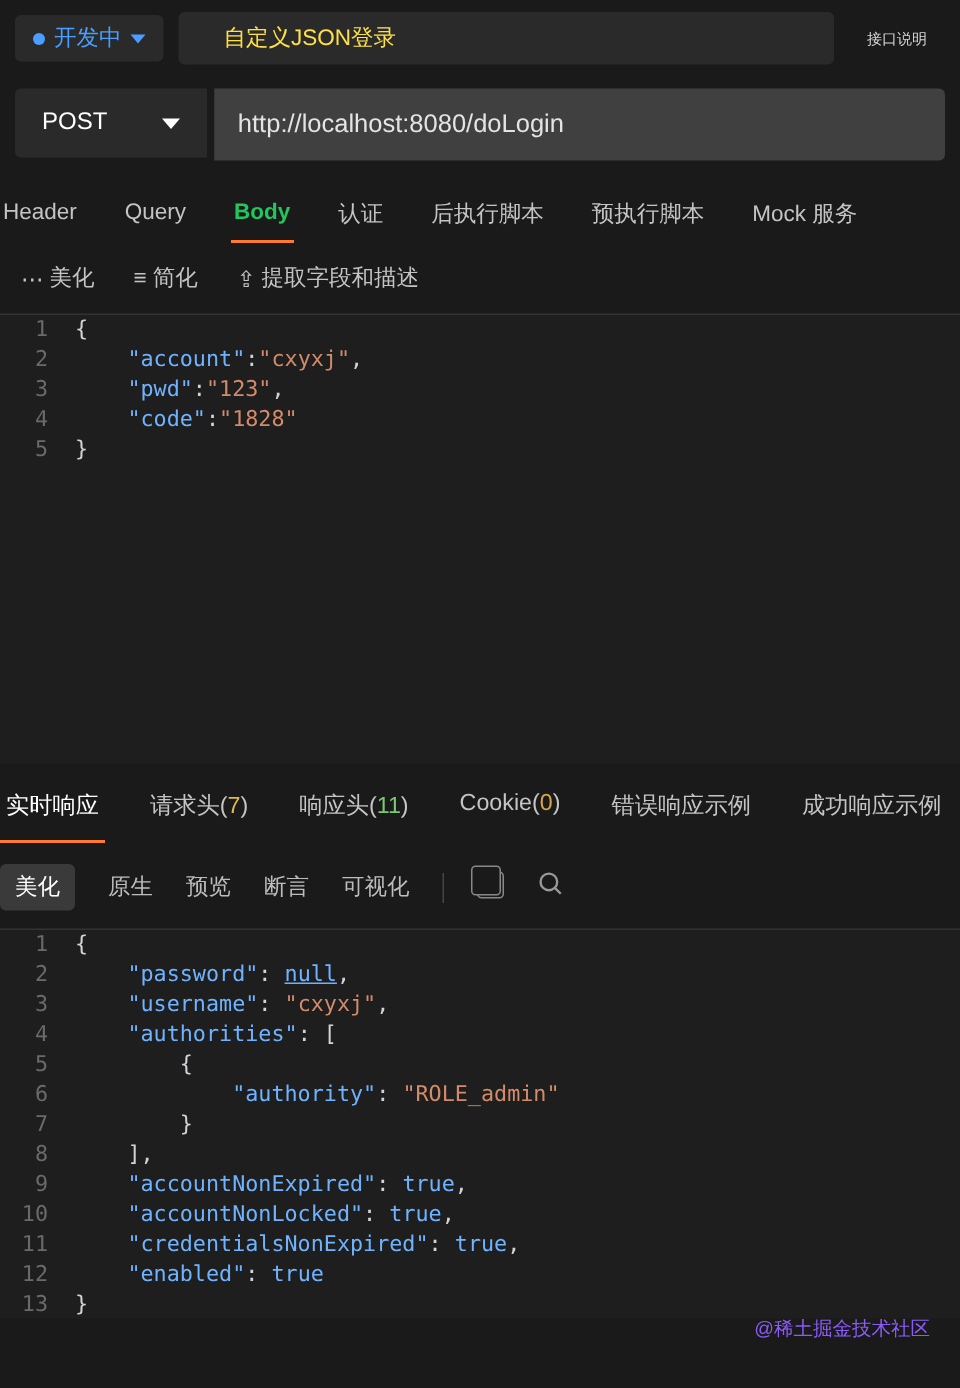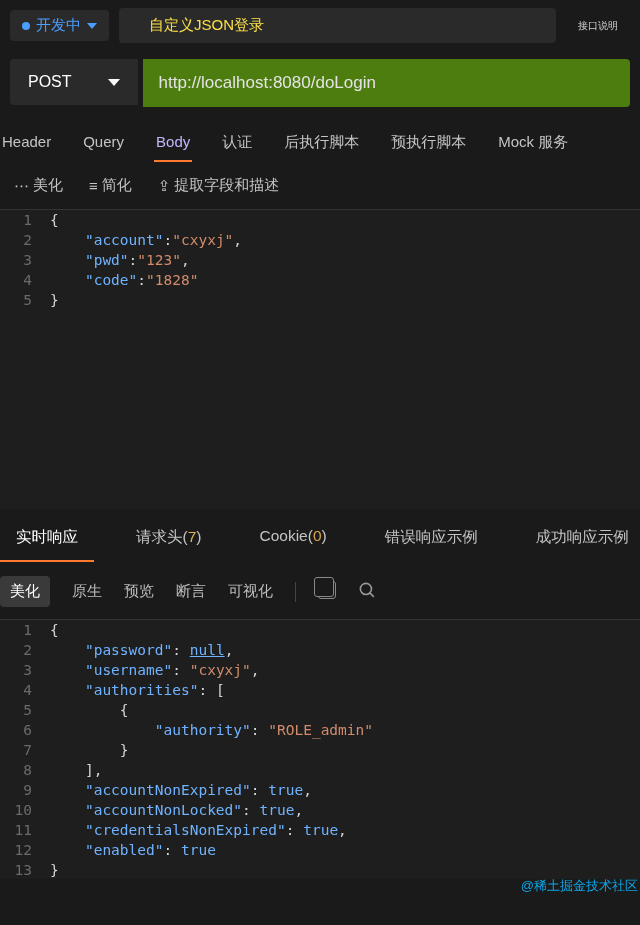--- a/index.html
+++ b/index.html
@@ -25,58 +25,58 @@
 .doc-link { color: #d4d4d4; font-size: 10px; padding: 8px 12px; cursor: pointer; }
 
 .url-row { display: flex; align-items: flex-start; padding: 8px 10px 16px 10px; gap: 4px; }
 .method-select {
   background: #2a2a2a; padding: 14px 18px; display: flex; align-items: center;
   gap: 36px; color: #fff; font-size: 16px; font-weight: 500;
   border-radius: 4px 0 0 4px; cursor: pointer;
 }
 .chev-white { display:inline-block; width:0; height:0; border-left:6px solid transparent; border-right:6px solid transparent; border-top:7px solid #fff; }
 .url-input {
-  flex: 1; background: #4d7c0f; border: none; padding: 14px 16px;
+  flex: 1; background: #404040; border: none; padding: 14px 16px;
   color: #e4e4e4; font-size: 17px; border-left: 1px solid #1a1a1a;
   border-radius: 0 4px 4px 0;
 }
 
 .tabs { display: flex; gap: 28px; padding: 0 0 0 0; font-size: 15px; }
 .tab { padding: 10px 2px; color: #c4c4c4; cursor: pointer; }
-.tab.active { color: #c4b5fd; border-bottom: 2px solid #ff7a2e; }
+.tab.active { color: #22c55e; border-bottom: 2px solid #ff7a2e; font-weight: bold; }
 
 .toolbar { display: flex; gap: 26px; padding: 14px 14px; font-size: 15px; color: #c4c4c4; }
 .tool-item { display: flex; align-items: center; gap: 4px; cursor: pointer; }
 
 .editor { background: #1e1e1e; border-top: 1px solid #333; font-family: "Consolas","Menlo",monospace; font-size: 14.5px; }
 .line { display: flex; min-height: 20px; line-height: 20px; }
 .gutter { width: 50px; text-align: right; padding-right: 18px; color: #6a6a6a; user-select: none; flex-shrink: 0; }
 .code { white-space: pre; color: #d1d4d8; }
 .k { color: #6fb3ff; }
 .s { color: #d28b6b; }
 .b { color: #6fb3ff; }
 .u { color: #6fb3ff; text-decoration: underline; }
 .req-editor { height: 300px; }
 
 .resp-tabs { display: flex; gap: 26px; padding: 0 0 0 0; font-size: 15.5px; margin-top: 6px; }
-.resp-tab { padding: 12px 16px; color: #c4c4c4; cursor: pointer; white-space: nowrap; }
+.resp-tab { padding: 12px 4px; color: #c4c4c4; cursor: pointer; white-space: nowrap; }
 .resp-tab.active { color: #fff; border-bottom: 2px solid #ff7a2e; }
 .cnt-y { color: #e0b84a; }
 .cnt-g { color: #7bc96f; }
 .cnt-o { color: #d6a54a; }
 
 .resp-toolbar { display: flex; align-items: center; gap: 22px; padding: 14px 14px 12px 0; font-size: 15px; color: #bdbdbd; }
 .resp-tool { cursor: pointer; }
 .resp-tool.active { background: #3a3a3a; padding: 6px 10px; border-radius: 4px; color: #fff; }
 .divider { width: 1px; height: 20px; background: #444; }
 .icon-box { width: 18px; height: 18px; display:inline-block; position: relative; border: 1.5px solid #888; border-radius: 3px; }
 .icon-box::after { content:''; position:absolute; top:-5px; left:-5px; width:18px; height:18px; border:1.5px solid #888; border-radius:3px; background:#1a1a1a; }
 .icon-search svg { width: 19px; height: 19px; }
 .resp-editor { height: 260px; }
-.watermark { position: absolute; right: 2px; bottom: 30px; color: #0ea5e9; font-size: 13px; }
+.watermark { position: absolute; right: 20px; bottom: 30px; color: #8b5cf6; font-size: 13px; }
 </style>
 </head>
 <body>
 
 <div class="topbar">
   <div class="status-badge">
     <span class="status-dot"></span>
     <span>开发中</span>
     <span class="chev-down"></span>
   </div>
@@ -136,20 +136,21 @@
     </div>
     <div class="line">
       <div class="gutter">5</div>
       <div class="code">}</div>
     </div>
   </div>
 
 <div class="resp-tabs" id="resp-tabs">
     <div class="resp-tab active">实时响应</div>
     <div class="resp-tab">请求头(<span class="cnt-y">7</span>)</div>
+    <div class="resp-tab">响应头(<span class="cnt-g">11</span>)</div>
     <div class="resp-tab">Cookie(<span class="cnt-o">0</span>)</div>
     <div class="resp-tab">错误响应示例</div>
     <div class="resp-tab">成功响应示例</div>
   </div>
 
 <div class="resp-toolbar">
   <div class="resp-tool active">美化</div>
   <div class="resp-tool">原生</div>
   <div class="resp-tool">预览</div>
   <div class="resp-tool">断言</div>

